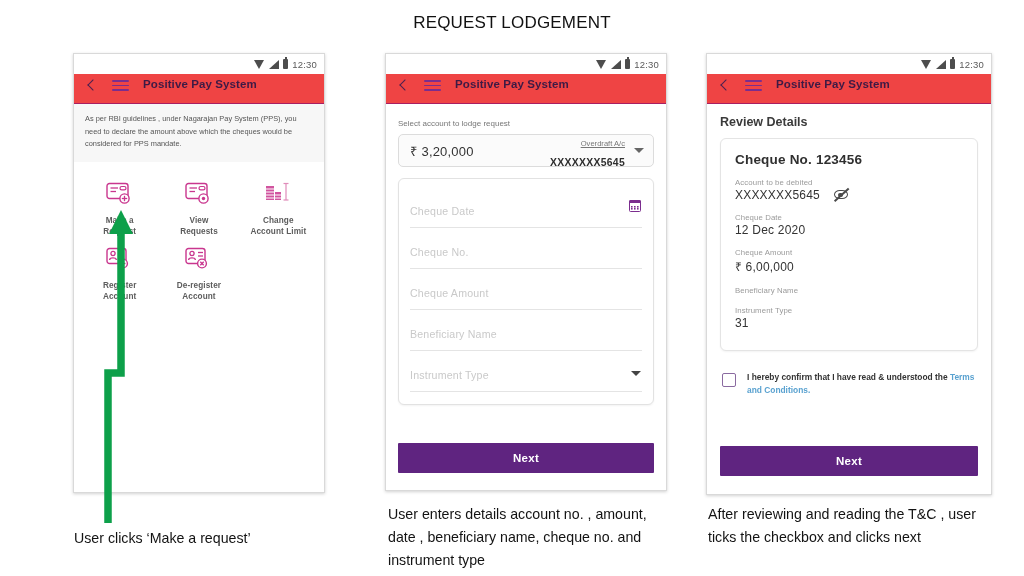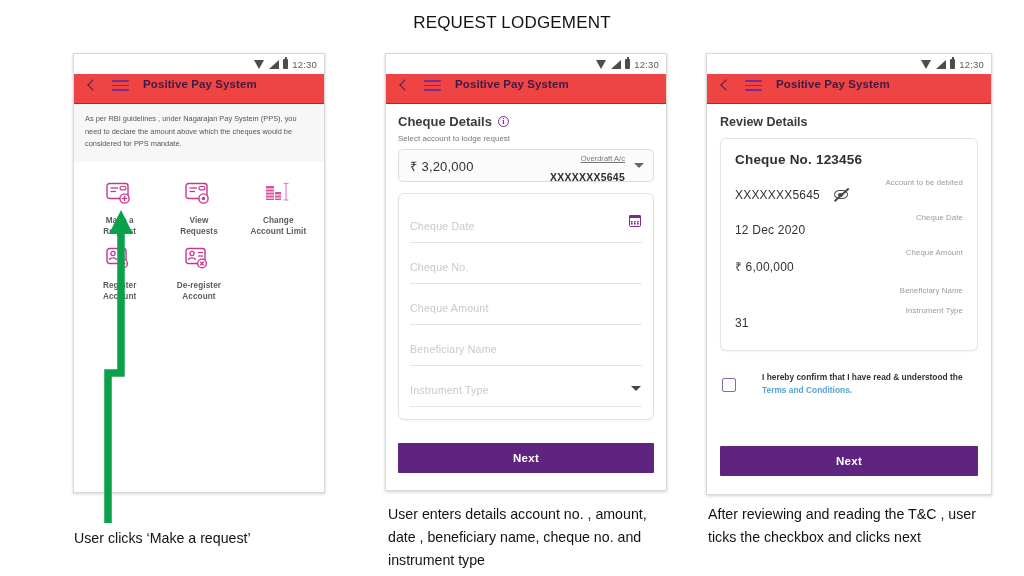--- a/index.html
+++ b/index.html
@@ -166,41 +166,41 @@
   
   .p3-body { padding: 11px 13px 0 13px; }
   .review-title { font-size: 12.5px; font-weight: bold; color: #3b3b3b; }
   .review-card {
     margin-top: 9px; border: 1px solid #e4e4e4; border-radius: 6px;
     background: #fff; padding: 13px 14px 20px 14px;
     box-shadow: 0 1px 2px rgba(0,0,0,.05);
   }
   .chq-no { font-size: 13.5px; font-weight: bold; color: #2f2f2f; letter-spacing: .2px; }
   .kv { margin-top: 11px; }
-  .kv .k { font-size: 7.8px; color: #9a9a9a; letter-spacing: .1px; text-align: right; }
+  .kv .k { font-size: 7.8px; color: #9a9a9a; letter-spacing: .1px; }
   .kv .v { font-size: 12px; color: #333; margin-top: 1px; letter-spacing: .2px; }
   .kv-row { display: flex; align-items: center; gap: 13px; }
   .eye-off {
     width: 16px; height: 12px; position: relative; flex: 0 0 auto; cursor: pointer;
   }
   .eye-off .eye-shape {
     position: absolute; left: 1px; top: 1.5px; width: 14px; height: 9px;
     border: 1.4px solid #4a4a4a;
     border-radius: 50% 50% 50% 50% / 60% 60% 60% 60%;
   }
   .eye-off .pupil {
     position: absolute; left: 5.4px; top: 4px; width: 4.4px; height: 4.4px;
     border-radius: 50%; background: #4a4a4a;
   }
   .eye-off .slash {
     position: absolute; left: -1px; top: 5.5px; width: 19px; height: 1.5px;
     background: #4a4a4a; transform: rotate(-42deg);
   }
   .tc-row {
-    margin-top: 20px; display: flex; align-items: center; gap: 26px;
+    margin-top: 20px; display: flex; align-items: flex-start; gap: 11px;
     padding-left: 2px;
   }
   .checkbox {
     width: 14px; height: 14px; border: 1.3px solid #8a6aa0; border-radius: 2px;
     background: #fff; flex: 0 0 auto; margin-top: 2px; cursor: pointer;
   }
   .tc-text {
     font-size: 8.4px; font-weight: bold; line-height: 1.55; color: #333;
   }
   .tc-link { color: #5aa2d0; font-weight: bold; }
@@ -344,24 +344,20 @@
       <span class="back-chevron"></span>
       <span class="hamburger">
           <span></span>
           <span></span>
           <span></span>
         </span>
       <span class="appbar-title">Positive Pay System</span>
     </div>
 
     <div class="p2-body">
-      <div class="sect-title">
-        <span>Cheque Details</span>
-        <span class="info-circle">i</span>
-      </div>
 
       <div class="sub-label">Select account to lodge request</div>
 
       <div class="acct-select">
         <span class="acct-amt">₹ 3,20,000</span>
         <span class="acct-right">
           <span class="acct-type">Overdraft A/c</span><br>
           <span class="acct-num">XXXXXXX5645</span>
         </span>
         <span class="caret"></span>

